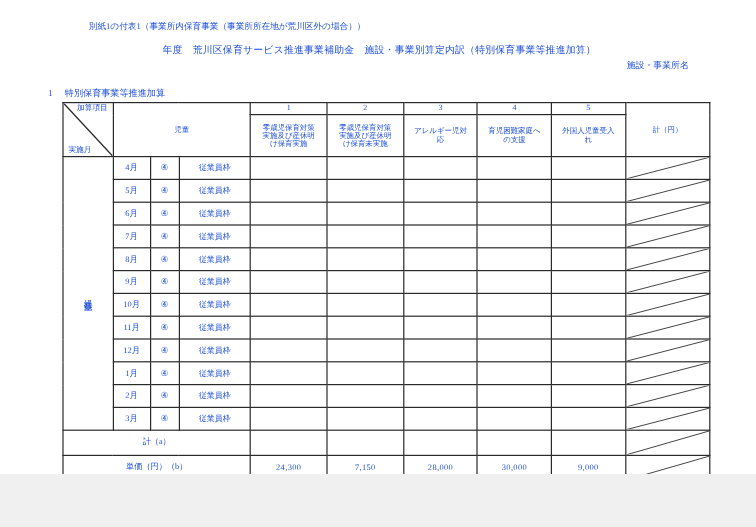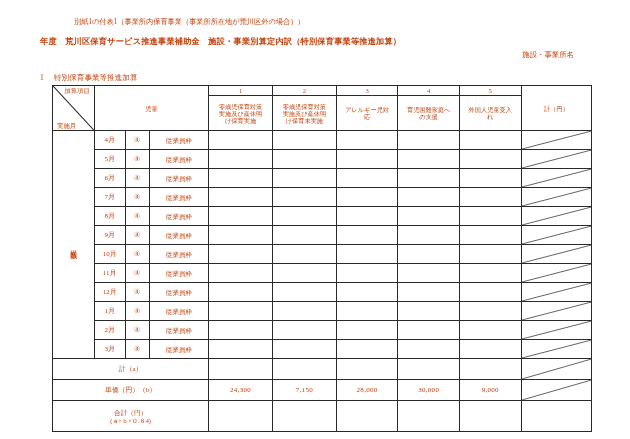--- a/index.html
+++ b/index.html
@@ -3,48 +3,47 @@
 <meta charset="utf-8">
 <style>
   html, body {
     margin: 0;
     padding: 0;
     background: #f0f0f0;
   }
   #page {
     position: relative;
     width: 630px;
-    height: 439px;
+    height: 395px;
     background: #ffffff;
     overflow: hidden;
     font-family: "Liberation Serif", "DejaVu Serif", serif;
-    color: #c2410c;
+    color: #1d4ed8;
     box-sizing: border-box;
   }
   .sheet {
     position: absolute;
     left: 40px;
     top: 18px;
     width: 552px;
     height: 404px;
     background: #ffffff;
   }
   .doc-id {
     font-size: 7.2px;
     line-height: 1.3;
     margin: 0 0 9px 34px;
     white-space: nowrap;
   }
   .doc-title {
     font-size: 8.2px;
-    text-align: left;
+    text-align: center;
     margin: 0 0 3px 0;
     letter-spacing: 0.2px;
     white-space: nowrap;
-    font-weight: bold;
   }
   .facility-line {
     font-size: 7.4px;
     text-align: right;
     margin: 0 18px 4px 0;
     white-space: nowrap;
   }
   .section-line {
     font-size: 7.6px;
     margin: 13px 0 2px 0;

